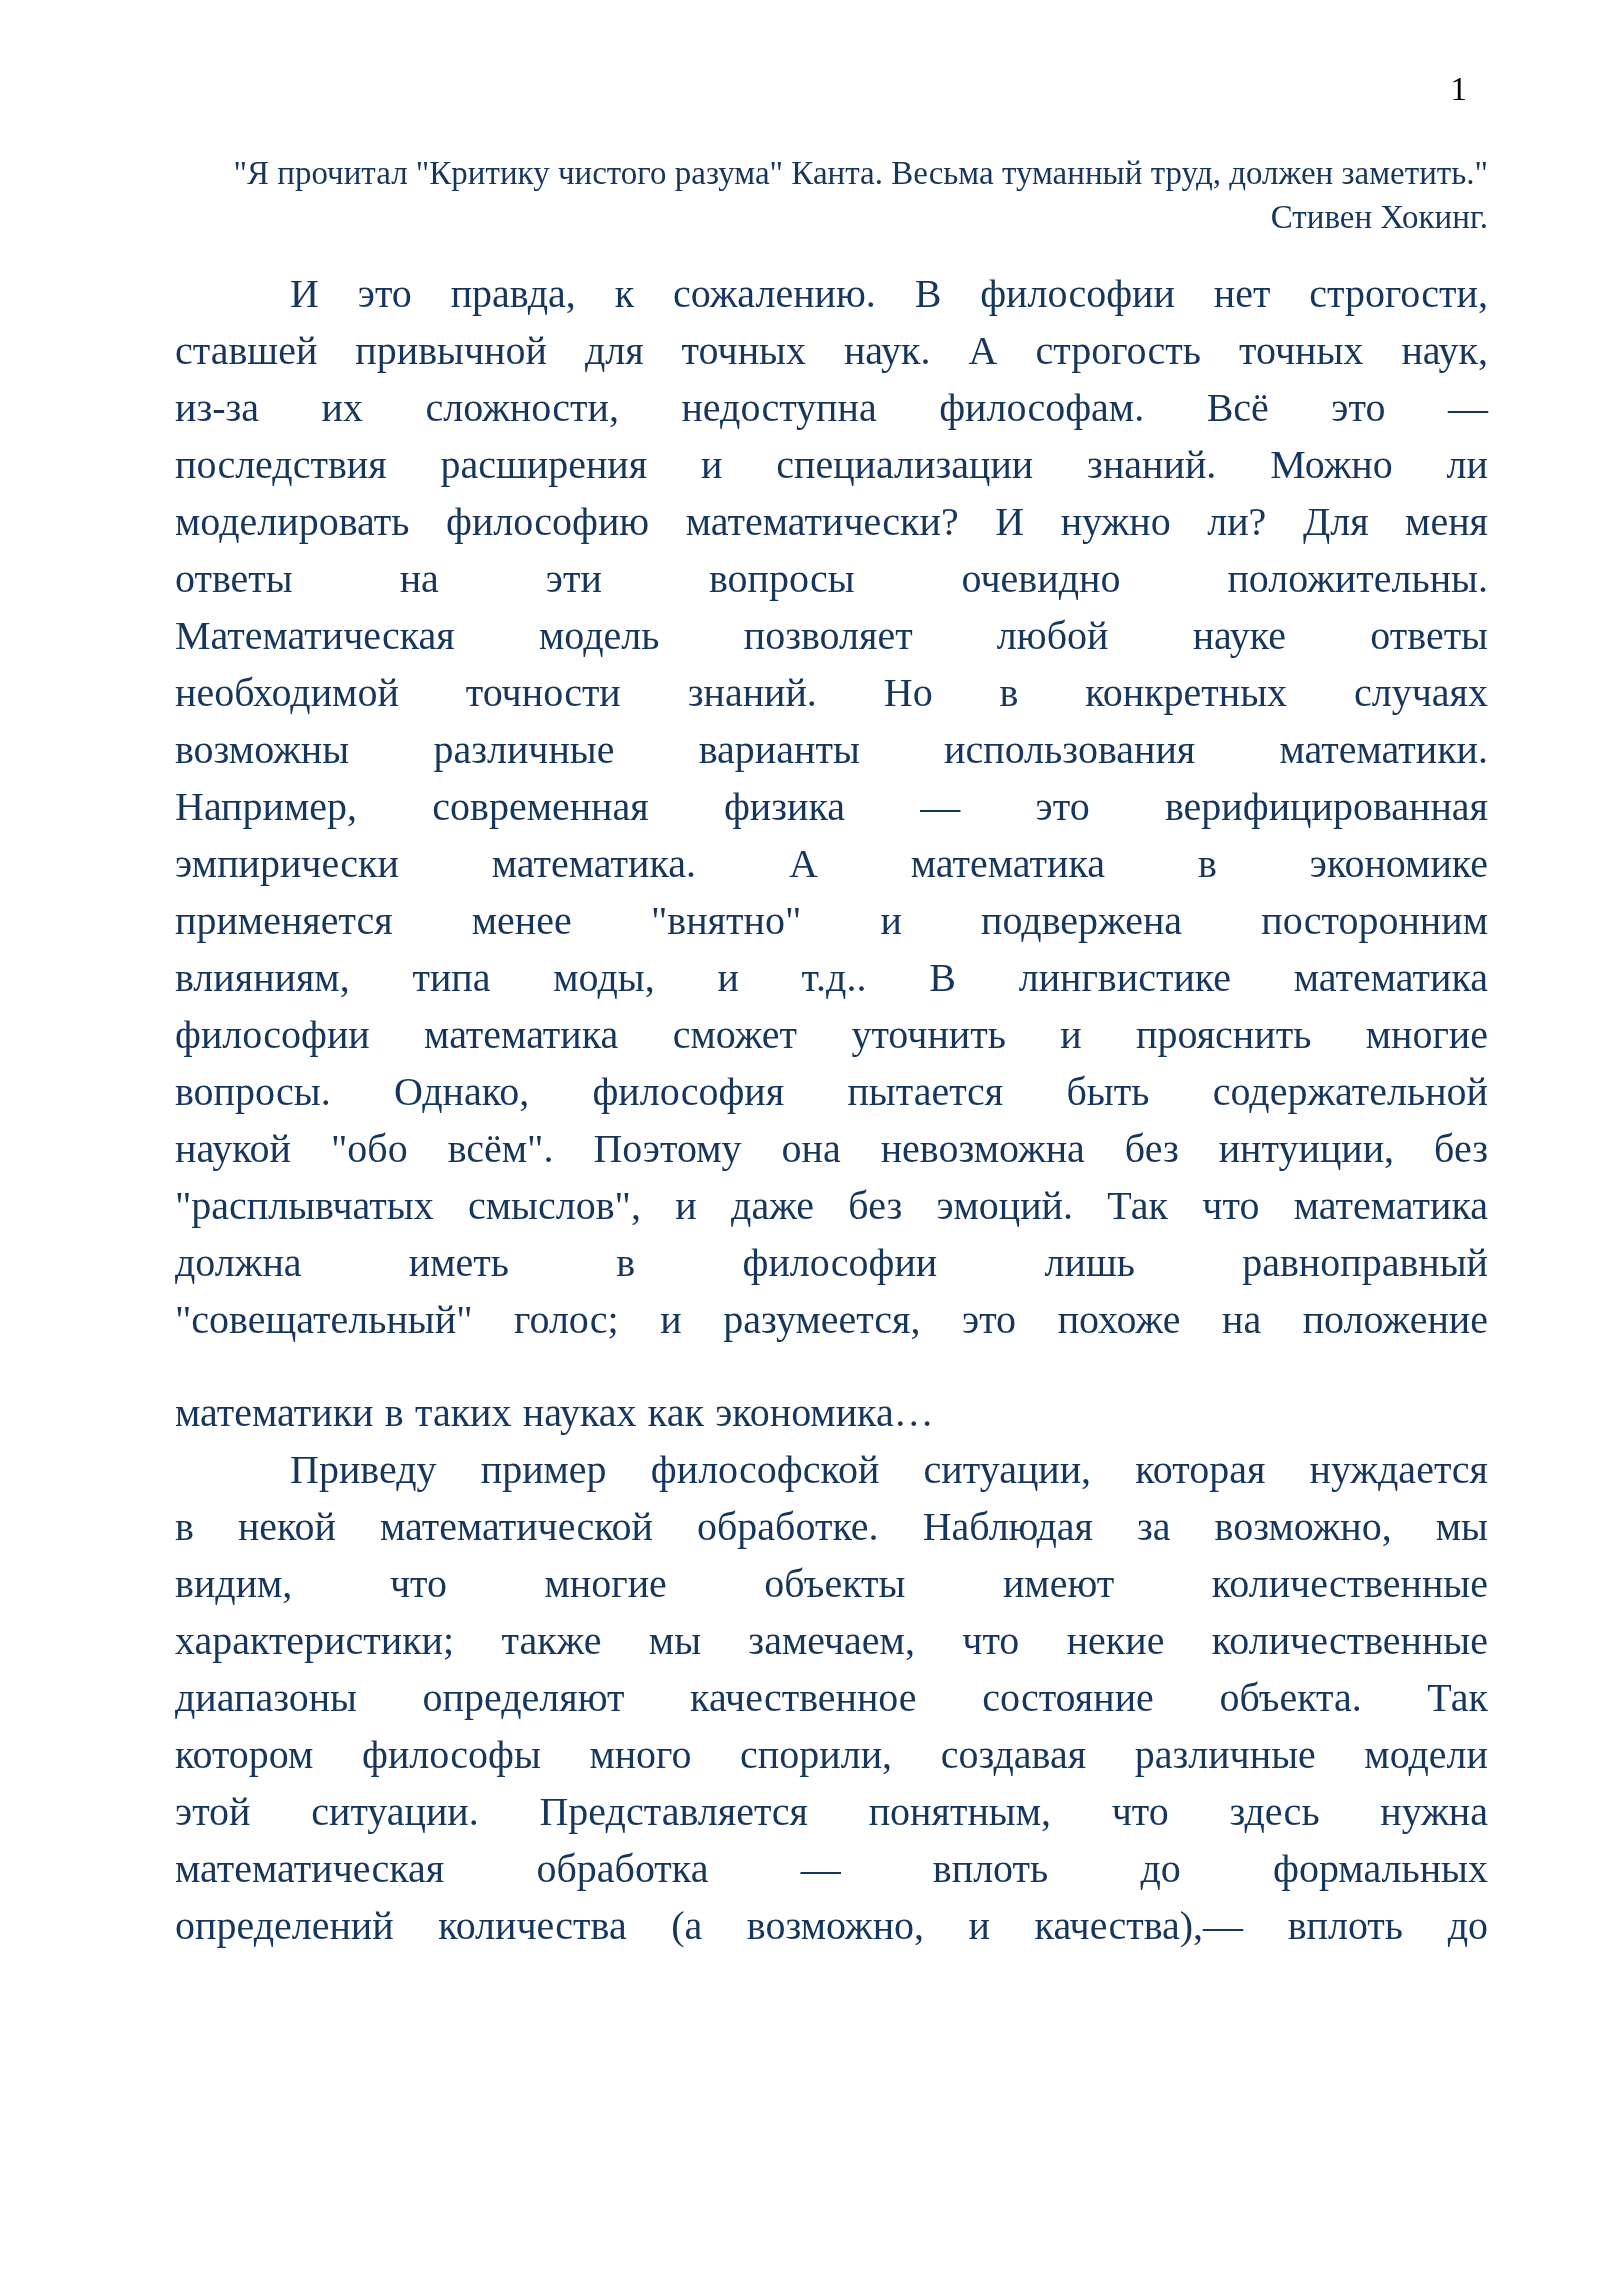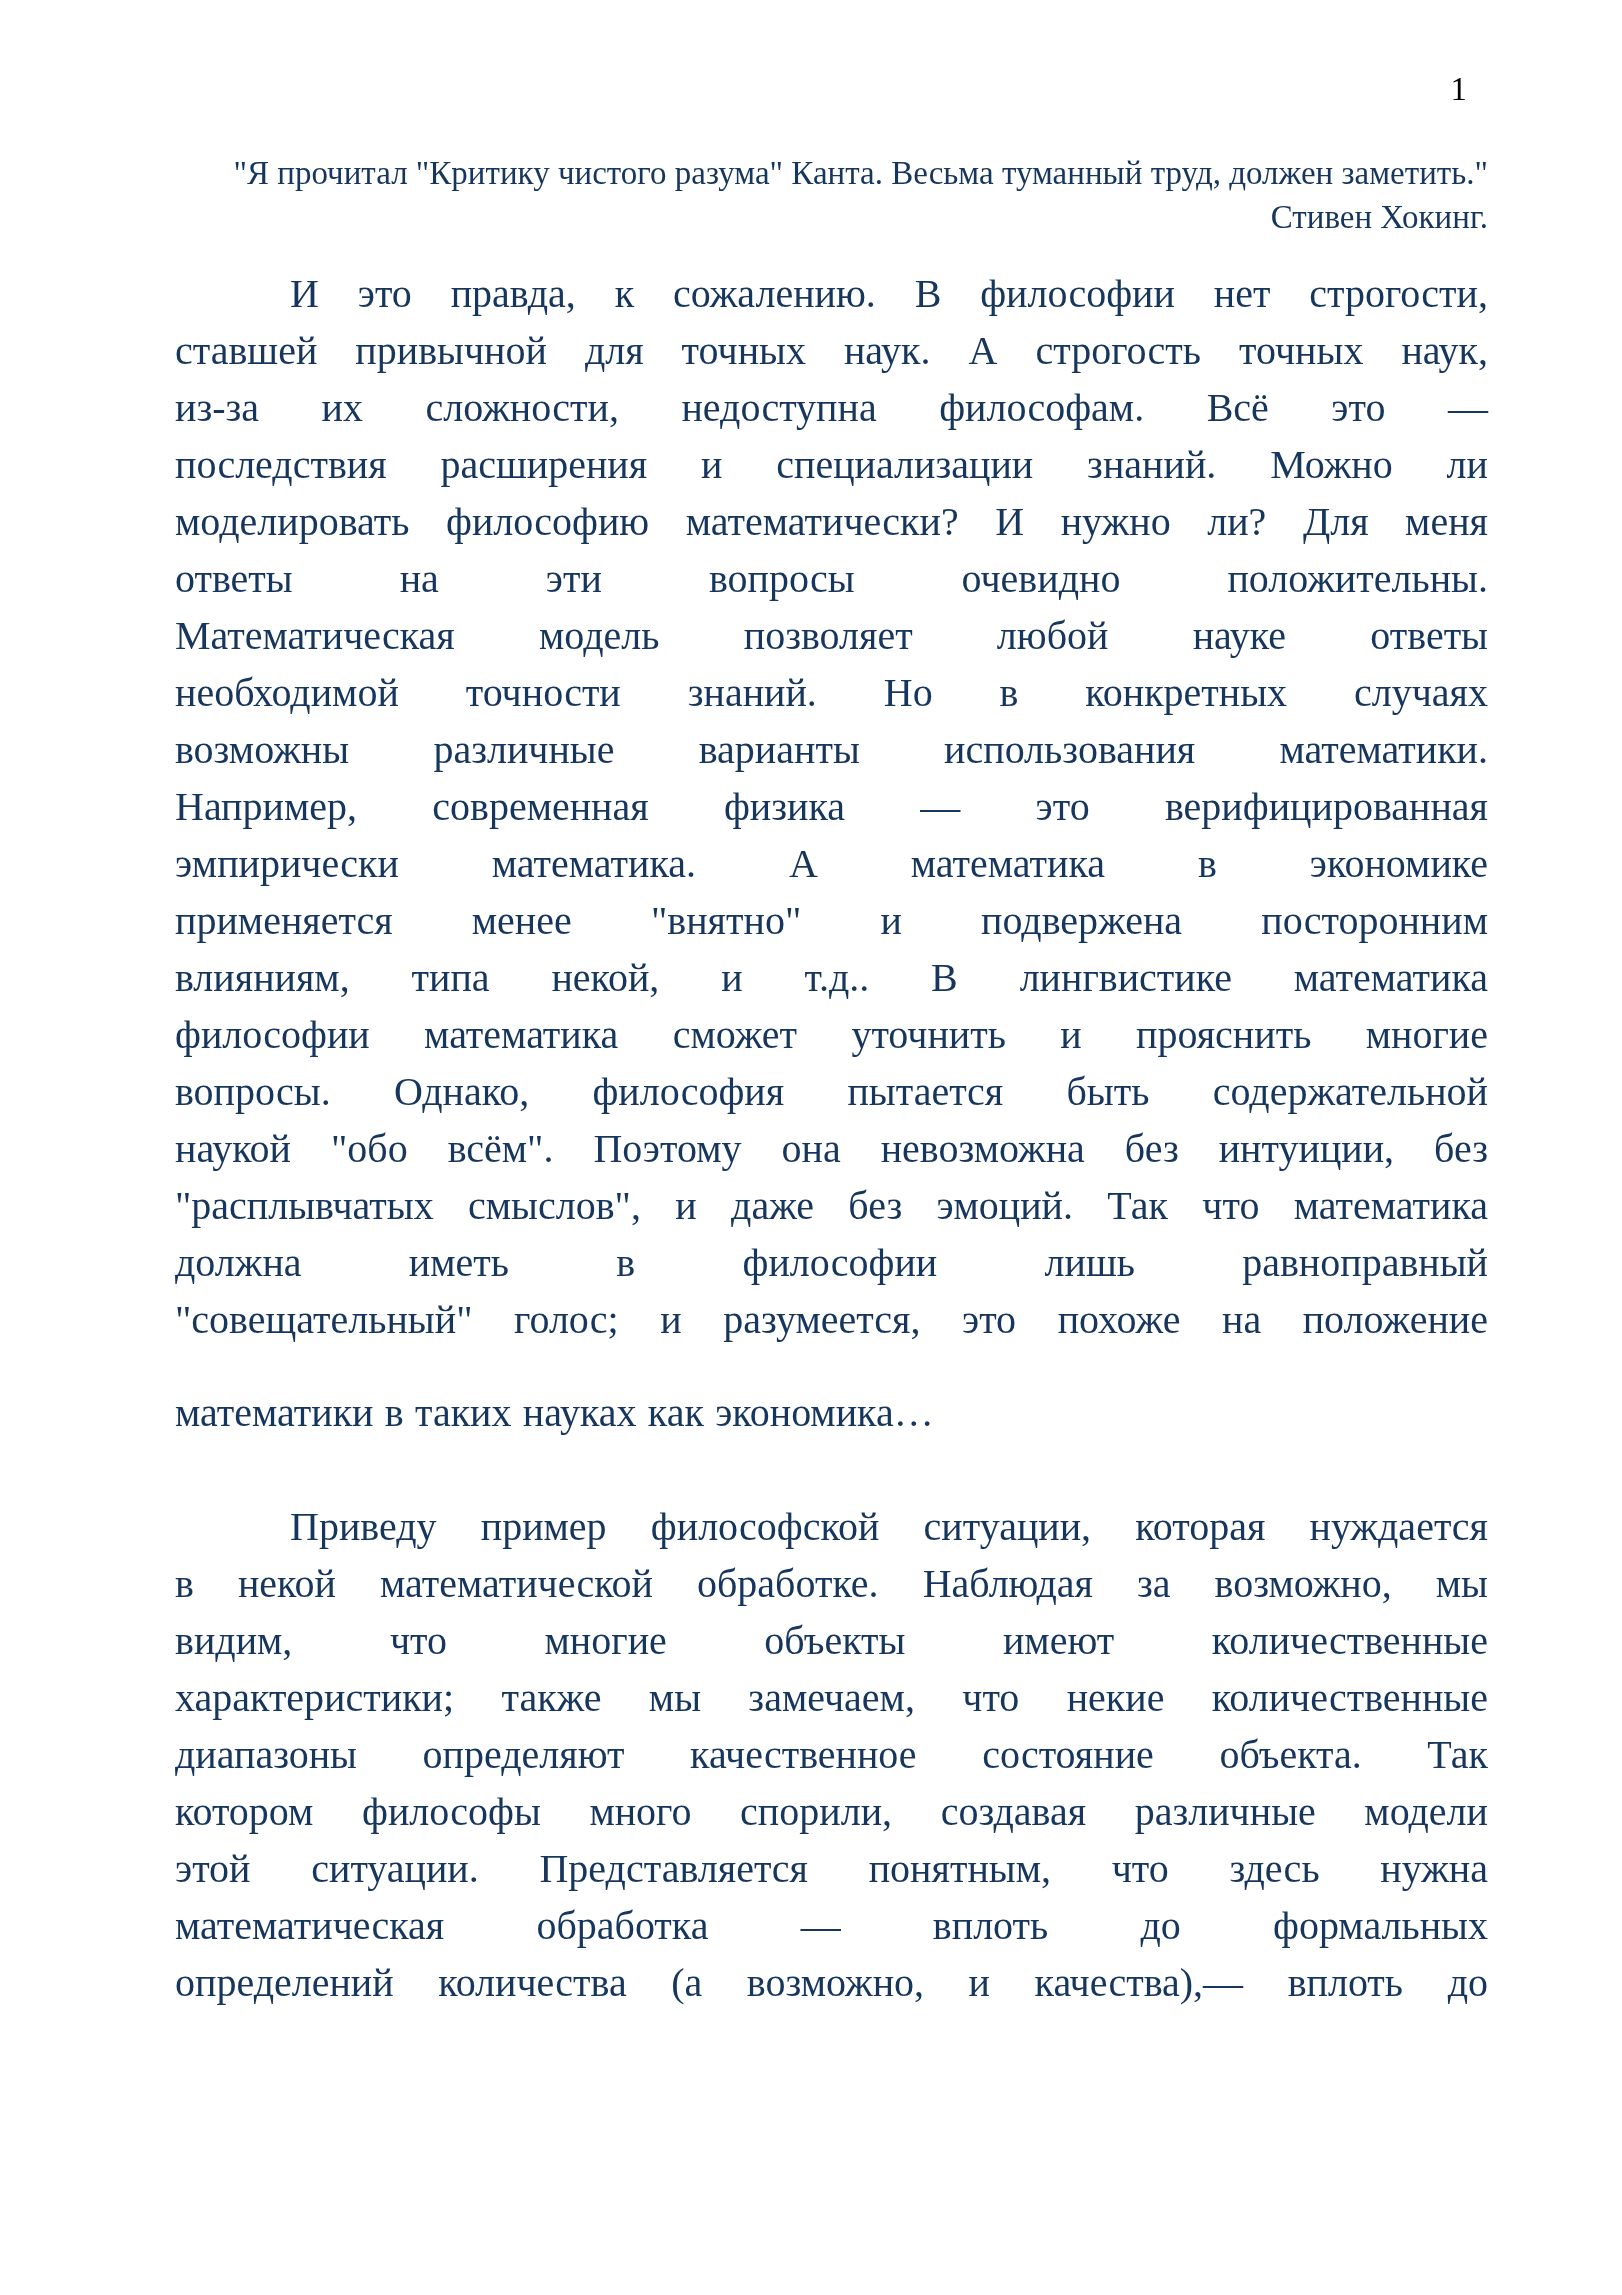--- a/index.html
+++ b/index.html
@@ -36,21 +36,21 @@
   }
   .epigraph .tline {
     text-align: right;
   }
   .para {
     font-size: 40px;
     line-height: 57px;
     color: var(--text, #17365d);
   }
   .para-1 { margin-top: 26px; }
-  .para-2 { margin-top: 57px; }
+  .para-2 { }
   .para .tline {
     text-align: justify;
     text-align-last: justify;
     word-spacing: 1.3px;
   }
   .para .tline:first-child {
     text-indent: 115px;
   }
   .para.end-left .tline:last-child {
     text-align-last: left;
@@ -75,21 +75,21 @@
         <div class="tline">из-за их сложности, недоступна философам. Всё это —</div>
         <div class="tline">последствия расширения и специализации знаний. Можно ли</div>
         <div class="tline">моделировать философию математически? И нужно ли? Для меня</div>
         <div class="tline">ответы на эти вопросы очевидно положительны.</div>
         <div class="tline">Математическая модель позволяет любой науке ответы</div>
         <div class="tline">необходимой точности знаний. Но в конкретных случаях</div>
         <div class="tline">возможны различные варианты использования математики.</div>
         <div class="tline">Например, современная физика — это верифицированная</div>
         <div class="tline">эмпирически математика. А математика в экономике</div>
         <div class="tline">применяется менее "внятно" и подвержена посторонним</div>
-        <div class="tline">влияниям, типа некой, и т.д.. В лингвистике математика</div>
+        <div class="tline">влияниям, типа моды, и т.д.. В лингвистике математика</div>
         <div class="tline">философии математика сможет уточнить и прояснить многие</div>
         <div class="tline">вопросы. Однако, философия пытается быть содержательной</div>
         <div class="tline">наукой "обо всём". Поэтому она невозможна без интуиции, без</div>
         <div class="tline">"расплывчатых смыслов", и даже без эмоций. Так что математика</div>
         <div class="tline">должна иметь в философии лишь равноправный</div>
         <div class="tline">"совещательный" голос; и разумеется, это похоже на положение</div>
         <div class="tline">математики в таких науках как экономика…</div>
       </div>
 
     <div class="para para-2 end-justify">

